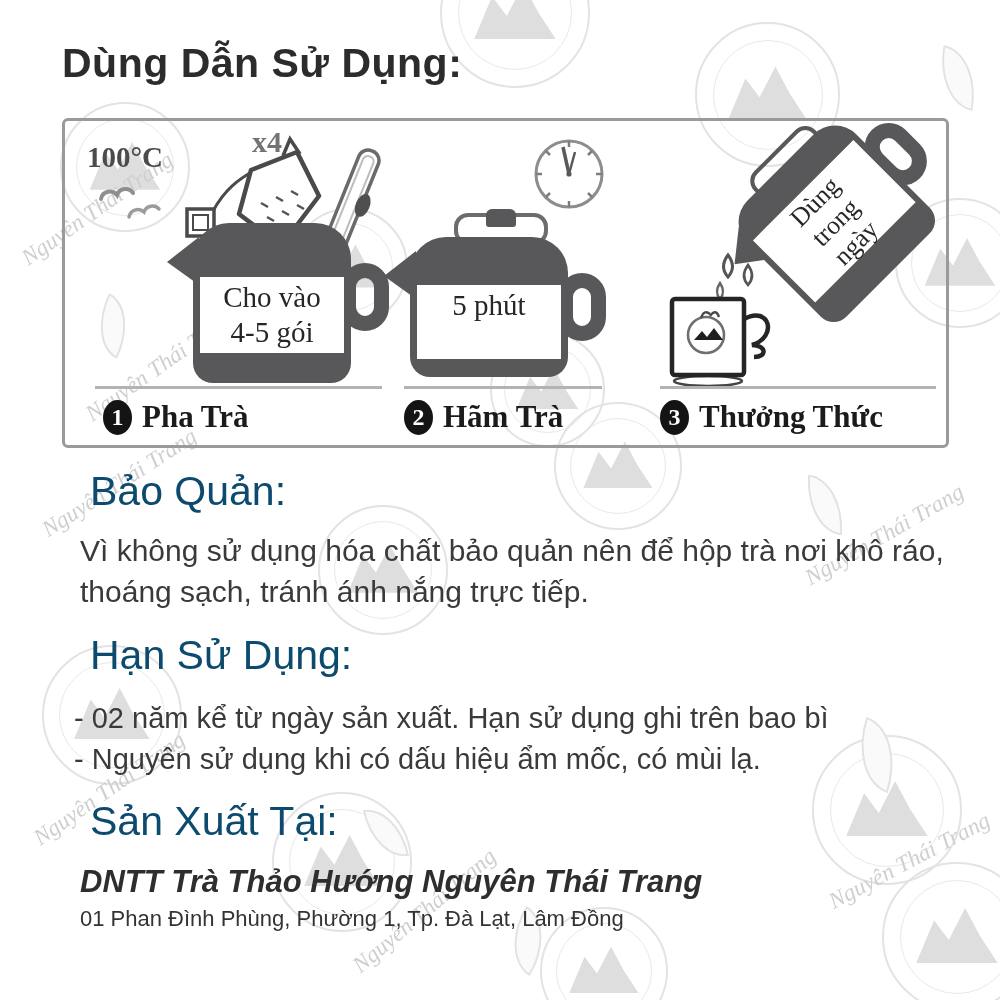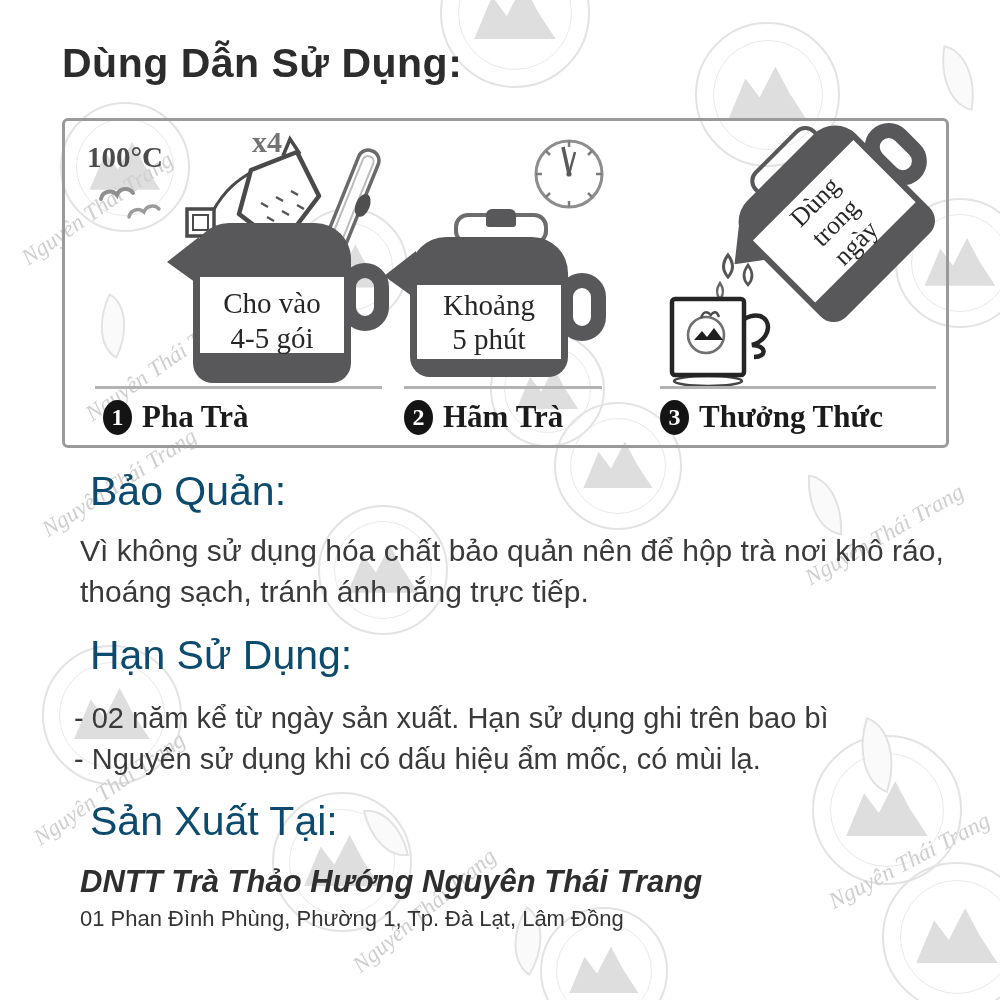--- a/index.html
+++ b/index.html
@@ -147,21 +147,21 @@
           <g transform="rotate(22 36 66)">
             <rect x="25" y="8" width="21" height="112" rx="10" fill="#fff" stroke="#6a6a6a" stroke-width="3.5"></rect>
             <rect x="30" y="14" width="11" height="100" rx="5" fill="none" stroke="#bdbdbd" stroke-width="2"></rect>
             <ellipse cx="47" cy="62" rx="7" ry="12" fill="#4f4f4f"></ellipse>
           </g>
         </svg>
         <div class="pot" style="left:108px; top:96px; width:220px; height:170px;">
           <div class="spout" style="left:-6px; top:20px; width:32px; height:48px;"></div>
           <div class="handle" style="left:168px; top:46px;"></div>
           <div class="pbody" style="left:20px; top:6px; width:158px; height:160px;"></div>
-          <div class="band" style="left:27px; top:60px; width:144px; height:76px; font-size:29px; line-height:35px; padding-top:9px;">
+          <div class="band" style="left:27px; top:60px; width:144px; height:76px; font-size:29px; line-height:35px; padding-top:3px;">
             <div>Cho vào</div>
             <div>4-5 gói</div>
           </div>
         </div>
         <div class="divider"></div>
         <div class="label-row">
           <span class="badge">1</span>
           <span>Pha Trà</span>
         </div>
       </div>
@@ -183,21 +183,20 @@
           <line x1="39" y1="39" x2="45" y2="17" stroke="#5a5a5a" stroke-width="2.5"></line>
           <circle cx="39" cy="39" r="2.6" fill="#5a5a5a"></circle>
         </svg>
         <div class="pot" style="left:-8px; top:88px; width:220px; height:178px;">
           <div class="lidarc" style="left:64px; top:4px; width:94px; height:32px;"></div>
           <div class="knob" style="left:96px; top:0px; width:30px; height:18px;"></div>
           <div class="spout" style="left:-6px; top:42px; width:32px; height:48px;"></div>
           <div class="handle" style="left:168px; top:64px;"></div>
           <div class="pbody" style="left:20px; top:28px; width:158px; height:140px;"></div>
           <div class="band" style="left:27px; top:76px; width:144px; height:74px; font-size:29px; line-height:34px; padding-top:3px;">
-            <div>Khoảng</div>
             <div>5 phút</div>
           </div>
         </div>
         <div class="divider"></div>
         <div class="label-row">
           <span class="badge">2</span>
           <span>Hãm Trà</span>
         </div>
       </div>
 

